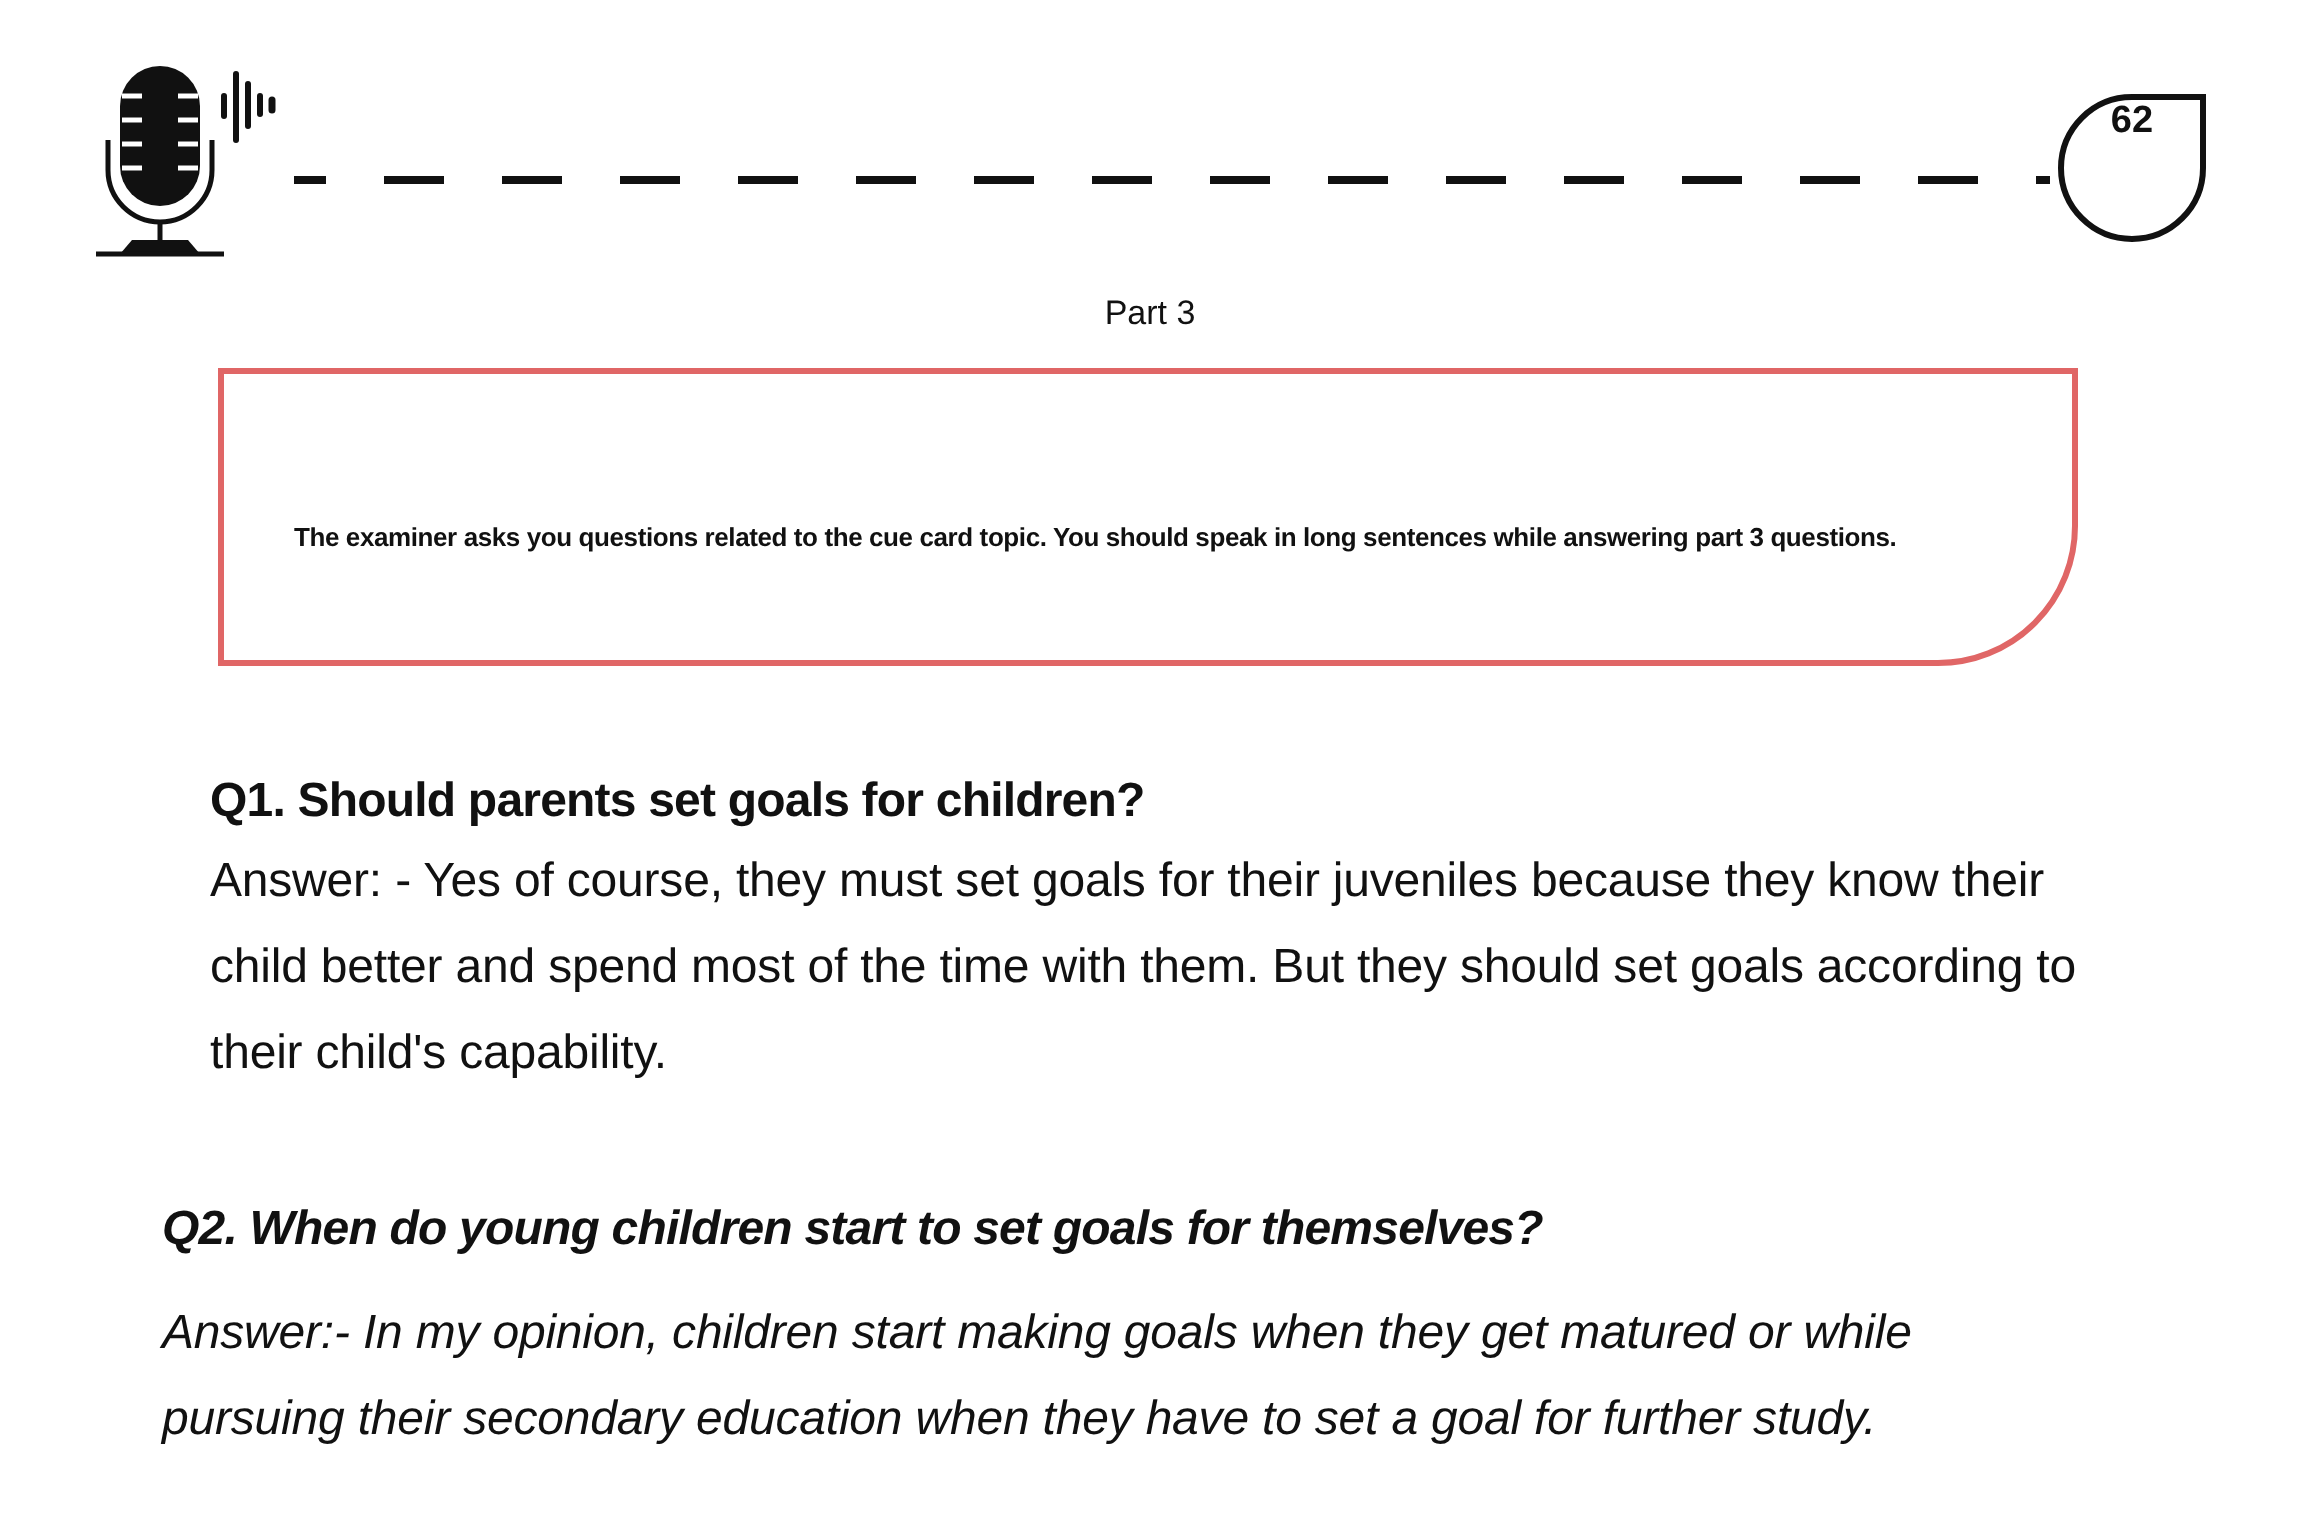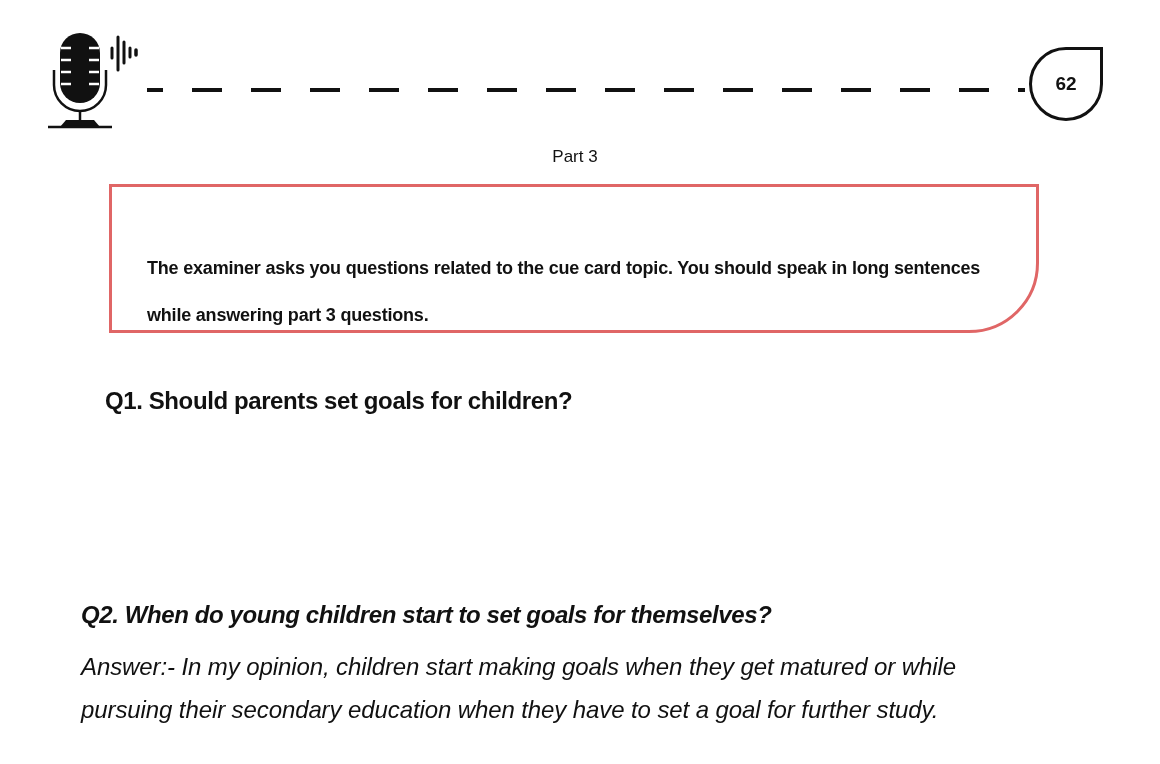--- a/index.html
+++ b/index.html
@@ -10,35 +10,35 @@
     .mic { position: absolute; left: 48px; top: 30px; width: 100px; height: 100px; }
     .dashes {
       position: absolute; left: 133px; top: 88px; width: 892px; height: 4px;
       background-image: repeating-linear-gradient(to right, #111 0 30px, transparent 30px 59px);
     }
     .dash-first { position: absolute; left: 133px; top: 88px; width: 14px; height: 4px; background: #fff; }
     .page-badge {
       position: absolute; left: 1029px; top: 47px; width: 74px; height: 74px;
       border: 3.5px solid #111; box-sizing: border-box;
       border-radius: 50% 0 50% 50%;
-      display: flex; align-items: center; justify-content: center;
+      display: flex; justify-content: center;
       font-size: 19px; font-weight: bold;
     }
     .part-title {
       position: absolute; left: 0; width: 1150px; top: 147px; text-align: center;
       font-size: 17px; font-weight: normal;
     }
     .info-box {
       position: absolute; left: 109px; top: 184px; width: 930px; height: 149px;
       box-sizing: border-box; border: 3px solid #e06666;
       border-radius: 0 0 70px 0;
     }
     .info-text {
       position: absolute; left: 35px; top: 58px; width: 880px;
-      font-size: 18px; font-weight: bold; line-height: 47px; letter-spacing: -0.2px;
+      font-size: 13px; font-weight: bold; line-height: 47px; letter-spacing: -0.2px;
     }
     .qa { position: absolute; left: 81px; width: 1000px; }
     .qa .q { font-size: 24px; font-weight: bold; line-height: 36px; letter-spacing: -0.4px; }
     .qa .a { font-size: 24px; line-height: 43px; letter-spacing: -0.1px; }
     .qa1 { top: 383px; margin-left: 24px; }
     .qa2 { top: 597px; font-style: italic; }
   </style>
 </head>
 <body>
 
@@ -81,18 +81,19 @@
 </div>
 
 <div class="part-title">Part 3</div>
 
 <div class="info-box">
   <div class="info-text">The examiner asks you questions related to the cue card topic. You should speak in long sentences while answering part 3 questions.</div>
 </div>
 
 <div class="qa qa1">
   <div class="q">Q1. Should parents set goals for children?</div>
+  <div class="a" style="width:965px;">Answer: - Yes of course, they must set goals for their juveniles because they know their child better and spend most of the time with them. But they should set goals according to their child's capability.</div>
 </div>
 
 <div class="qa qa2">
   <div class="q">Q2. When do young children start to set goals for themselves?</div>
   <div class="a" style="width:970px;margin-top:12px;">Answer:- In my opinion, children start making goals when they get matured or while pursuing their secondary education when they have to set a goal for further study.</div>
 </div>
 
 </body></html>

